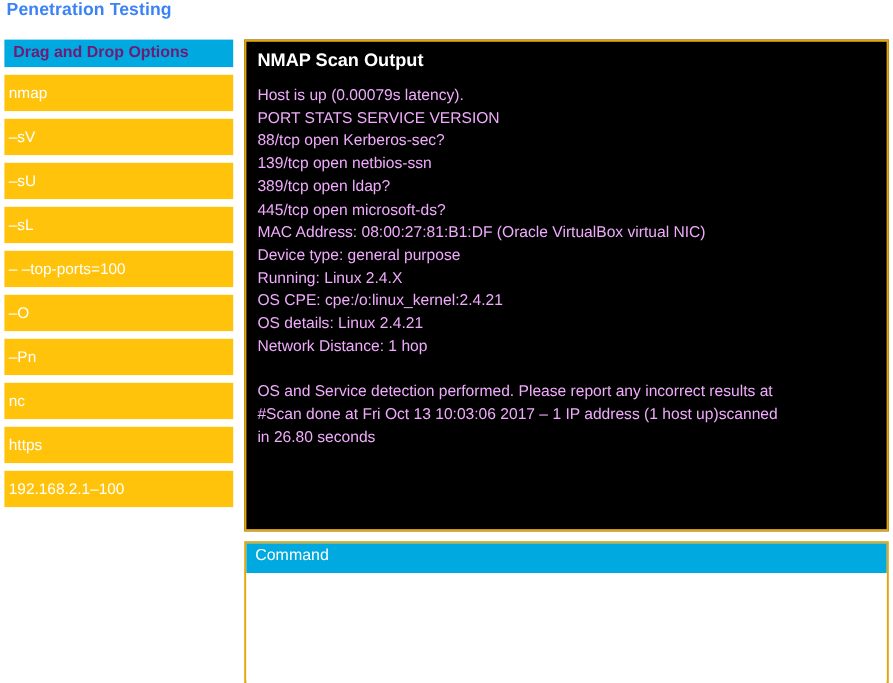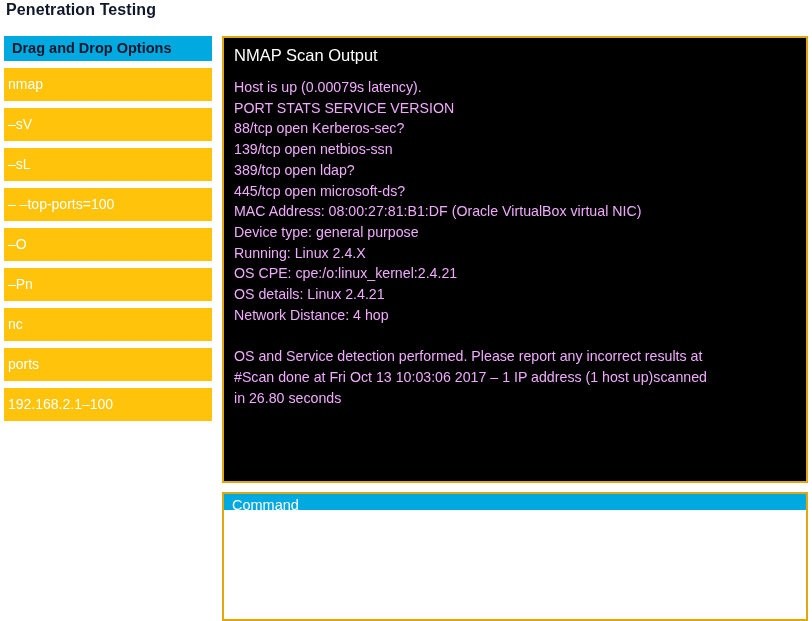--- a/index.html
+++ b/index.html
@@ -9,41 +9,41 @@
   }
   body {
     width: 812px;
     height: 621px;
     font-family: "Liberation Sans", sans-serif;
     overflow: hidden;
   }
   #page-title {
     font-size: 16px;
     font-weight: bold;
-    color: #0f172a;
+    color: #3b82f6;
     margin: 1px 0 0 6px;
     letter-spacing: 0.1px;
   }
   #layout {
     position: absolute;
     top: 36px;
     left: 0;
     width: 812px;
     height: 585px;
   }
   
   #options-panel {
     position: absolute;
     left: 4px;
     top: 0;
     width: 208px;
   }
   .opt-header {
     background: #00a9e0;
-    color: #0f172a;
+    color: #701a75;
     font-size: 14.5px;
     font-weight: bold;
     height: 25px;
     line-height: 25px;
     padding-left: 8px;
     box-sizing: border-box;
   }
   .opt-item {
     background: #ffc30b;
     color: #ffffff;
@@ -68,20 +68,21 @@
     border: 2px solid #e0a80d;
     box-sizing: border-box;
     width: 586px;
     height: 447px;
     overflow: hidden;
   }
   #output-title {
     color: #ffffff;
     font-size: 16.5px;
     padding: 8px 0 0 10px;
+    font-weight: bold;
   }
   #output-body {
     color: #f0abfc;
     font-size: 14.2px;
     line-height: 20.7px;
     padding: 12px 10px 0 10px;
   }
   #output-body .line {
     white-space: pre-wrap;
   }
@@ -93,21 +94,21 @@
     width: 586px;
     height: 129px;
     border: 2px solid #e0a80d;
     box-sizing: border-box;
     background: #ffffff;
   }
   #command-header {
     background: #00a9e0;
     color: #ffffff;
     font-size: 14.5px;
-    height: 16px;
+    height: 27px;
     line-height: 22px;
     padding-left: 8px;
     box-sizing: border-box;
   }
   #command-drop {
     height: 101px;
     background: #ffffff;
   }
 </style>
 </head>
@@ -115,46 +116,47 @@
 
 <div id="page-title">Penetration Testing</div>
 
 <div id="layout">
 
   <div id="options-panel">
     <div class="opt-header">Drag and Drop Options</div>
 
     <div class="opt-item">nmap</div>
     <div class="opt-item">–sV</div>
+    <div class="opt-item">–sU</div>
     <div class="opt-item">–sL</div>
     <div class="opt-item">– –top-ports=100</div>
     <div class="opt-item">–O</div>
     <div class="opt-item">–Pn</div>
     <div class="opt-item">nc</div>
-    <div class="opt-item">ports</div>
+    <div class="opt-item">https</div>
     <div class="opt-item">192.168.2.1–100</div>
   </div>
 
   <div id="right-col">
 
     <div id="output-panel">
       <div id="output-title">NMAP Scan Output</div>
       <div id="output-body">
         <div class="line">Host is up (0.00079s latency).</div>
         <div class="line">PORT STATS SERVICE VERSION</div>
         <div class="line">88/tcp open Kerberos-sec?</div>
         <div class="line">139/tcp open netbios-ssn</div>
         <div class="line">389/tcp open ldap?</div>
         <div class="line">445/tcp open microsoft-ds?</div>
         <div class="line">MAC Address: 08:00:27:81:B1:DF (Oracle VirtualBox virtual NIC)</div>
         <div class="line">Device type: general purpose</div>
         <div class="line">Running: Linux 2.4.X</div>
         <div class="line">OS CPE: cpe:/o:linux_kernel:2.4.21</div>
         <div class="line">OS details: Linux 2.4.21</div>
-        <div class="line">Network Distance: 4 hop</div>
+        <div class="line">Network Distance: 1 hop</div>
         <div class="blank"></div>
         <div class="line">OS and Service detection performed. Please report any incorrect results at</div>
         <div class="line">#Scan done at Fri Oct 13 10:03:06 2017 – 1 IP address (1 host up)scanned</div>
         <div class="line">in 26.80 seconds</div>
       </div>
     </div>
 
     <div id="command-panel">
       <div id="command-header">Command</div>
       <div id="command-drop"></div>

